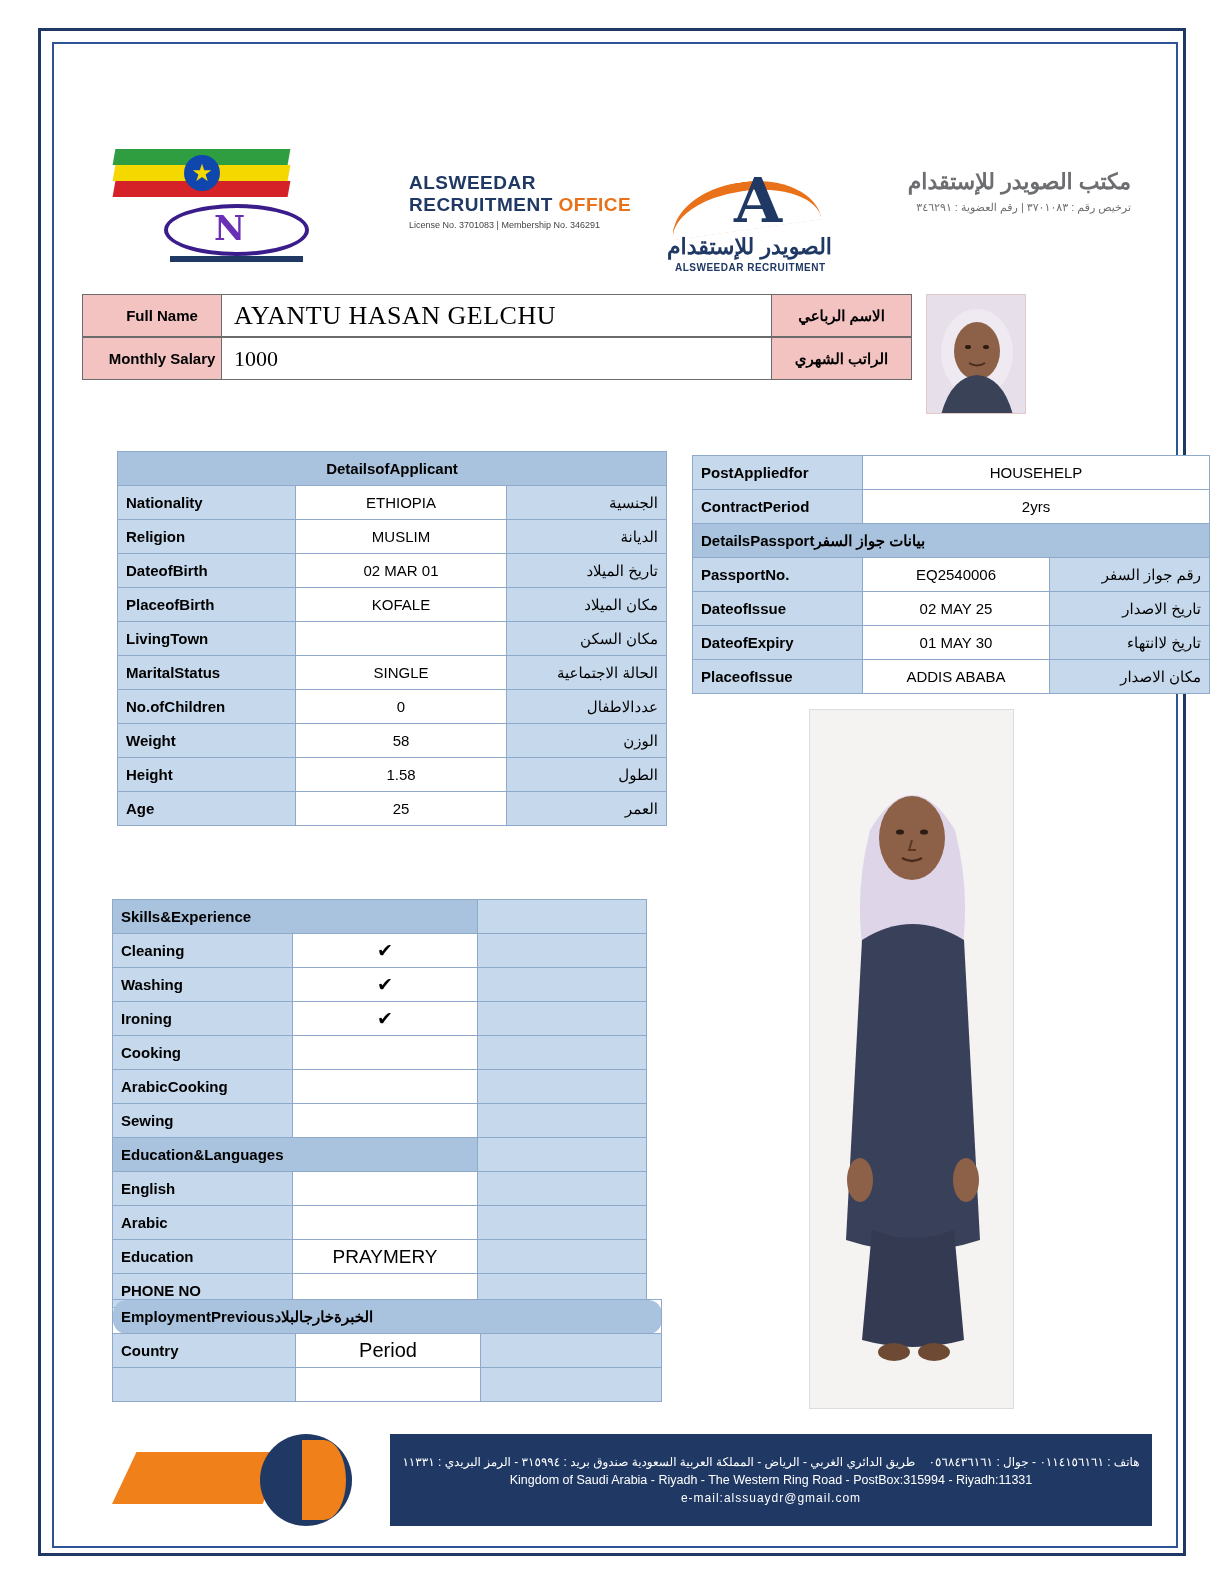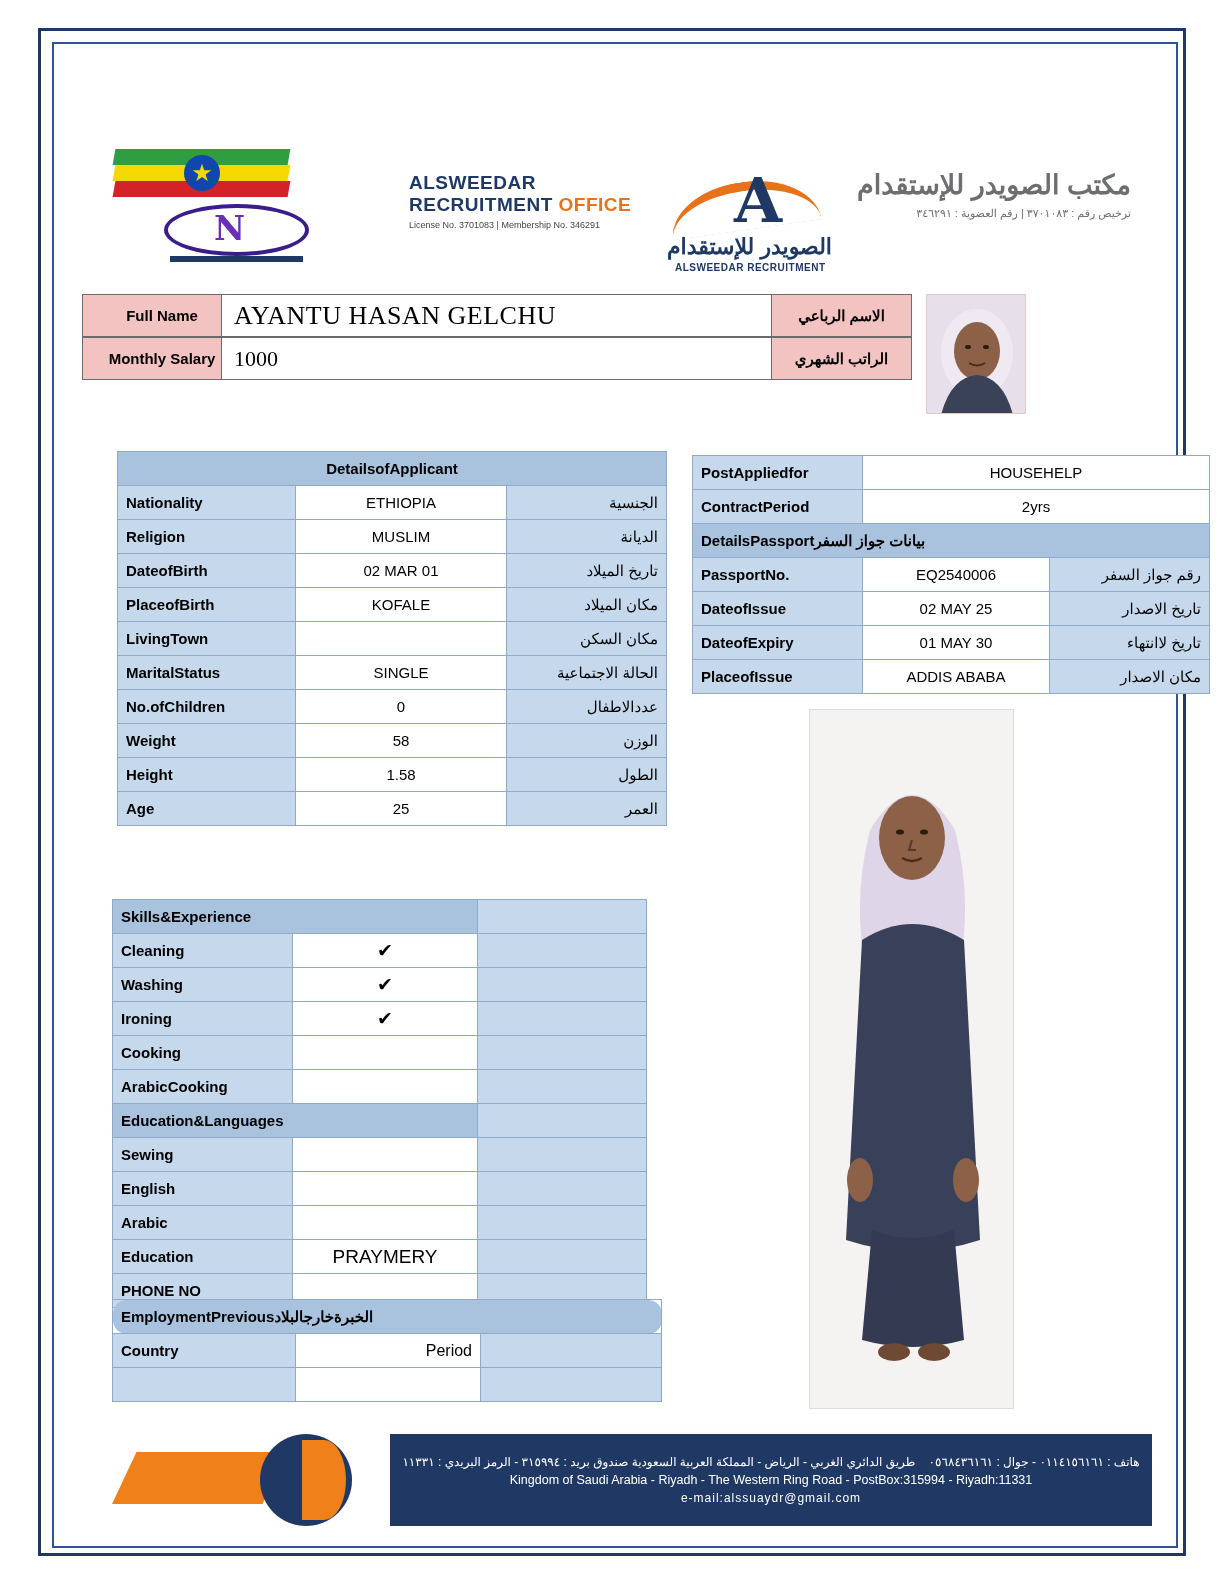--- a/index.html
+++ b/index.html
@@ -78,21 +78,21 @@
   .swoosh .curve {
     position: absolute; left: 10px; top: 18px; width: 150px; height: 48px;
     border-top: 9px solid #e8711a; border-radius: 50%/100% 100% 0 0;
     transform: rotate(-8deg);
   }
   .swoosh .ar { position: absolute; left: 8px; top: 70px; font-size: 22px; font-weight: bold; color: #1f3864; direction: rtl; }
   .swoosh .en { position: absolute; left: 16px; top: 98px; font-size: 10px; font-weight: bold; color: #1f3864; letter-spacing: .5px; }
   .ar-name {
     position: absolute; right: 45px; top: 125px; text-align: right; direction: rtl;
   }
-  .ar-name .l1 { font-size: 27px; font-weight: bold; color: #6d6e71; margin-left: 32px; }
+  .ar-name .l1 { font-size: 22px; font-weight: bold; color: #6d6e71; margin-left: 32px; }
   .ar-name .l2 { font-size: 11px; color: #6d6e71; margin-top: 6px; }
 
   
   .nameblock { position: absolute; left: 28px; top: 250px; width: 830px; }
   .namerow { display: flex; height: 43px; }
   .namerow .lbl {
     width: 140px; background: #f2c3c0; border: 1px solid #6b6b6b;
     display: flex; align-items: center; justify-content: center;
     font-size: 15px; font-weight: bold; padding-left: 20px;
   }
@@ -133,21 +133,21 @@
   .skills td { height: 33px; }
   .skills .s-lbl { background: #c6d9ec; font-weight: bold; width: 180px; font-size: 15px; }
   .skills .s-mark { background: #fff; text-align: center; font-size: 19px; width: 185px; }
   .skills .s-blank { background: #c6d9ec; }
   .skills .s-head { background: #a9c2dd; font-weight: bold; font-size: 15px; }
 
   .prev { position: absolute; left: 58px; top: 1255px; width: 550px; }
   .prev td { height: 34px; }
   .prev .p-head { background: #a9c2dd; font-weight: bold; font-size: 15px; border-radius: 14px; }
   .prev .p-lbl { background: #c6d9ec; font-weight: bold; width: 183px; font-size: 15px; }
-  .prev .p-val { background: #fff; text-align: right; width: 185px; font-size: 16px; }
+  .prev .p-val { background: #fff; text-align: center; width: 185px; font-size: 20px; }
   .prev .p-blank { background: #c6d9ec; }
 
   
   .photo-big {
     position: absolute; left: 755px; top: 665px; width: 205px; height: 700px;
     background: #f4f2f0; border: 1px solid #ddd; overflow: hidden;
   }
 
   
   .footer {
@@ -368,26 +368,26 @@
               <td class="s-lbl">Cooking</td>
               <td class="s-mark"></td>
               <td class="s-blank"></td>
             </tr>
       <tr>
               <td class="s-lbl">ArabicCooking</td>
               <td class="s-mark"></td>
               <td class="s-blank"></td>
             </tr>
       <tr>
+              <td class="s-lbl">Sewing</td>
+              <td class="s-mark"></td>
+              <td class="s-blank"></td>
+            </tr>
+      <tr>
               <td class="s-head" colspan="2">Education&amp;Languages</td>
-              <td class="s-blank"></td>
-            </tr>
-      <tr>
-              <td class="s-lbl">Sewing</td>
-              <td class="s-mark"></td>
               <td class="s-blank"></td>
             </tr>
       <tr>
               <td class="s-lbl">English</td>
               <td class="s-mark"></td>
               <td class="s-blank"></td>
             </tr>
       <tr>
               <td class="s-lbl">Arabic</td>
               <td class="s-mark"></td>

